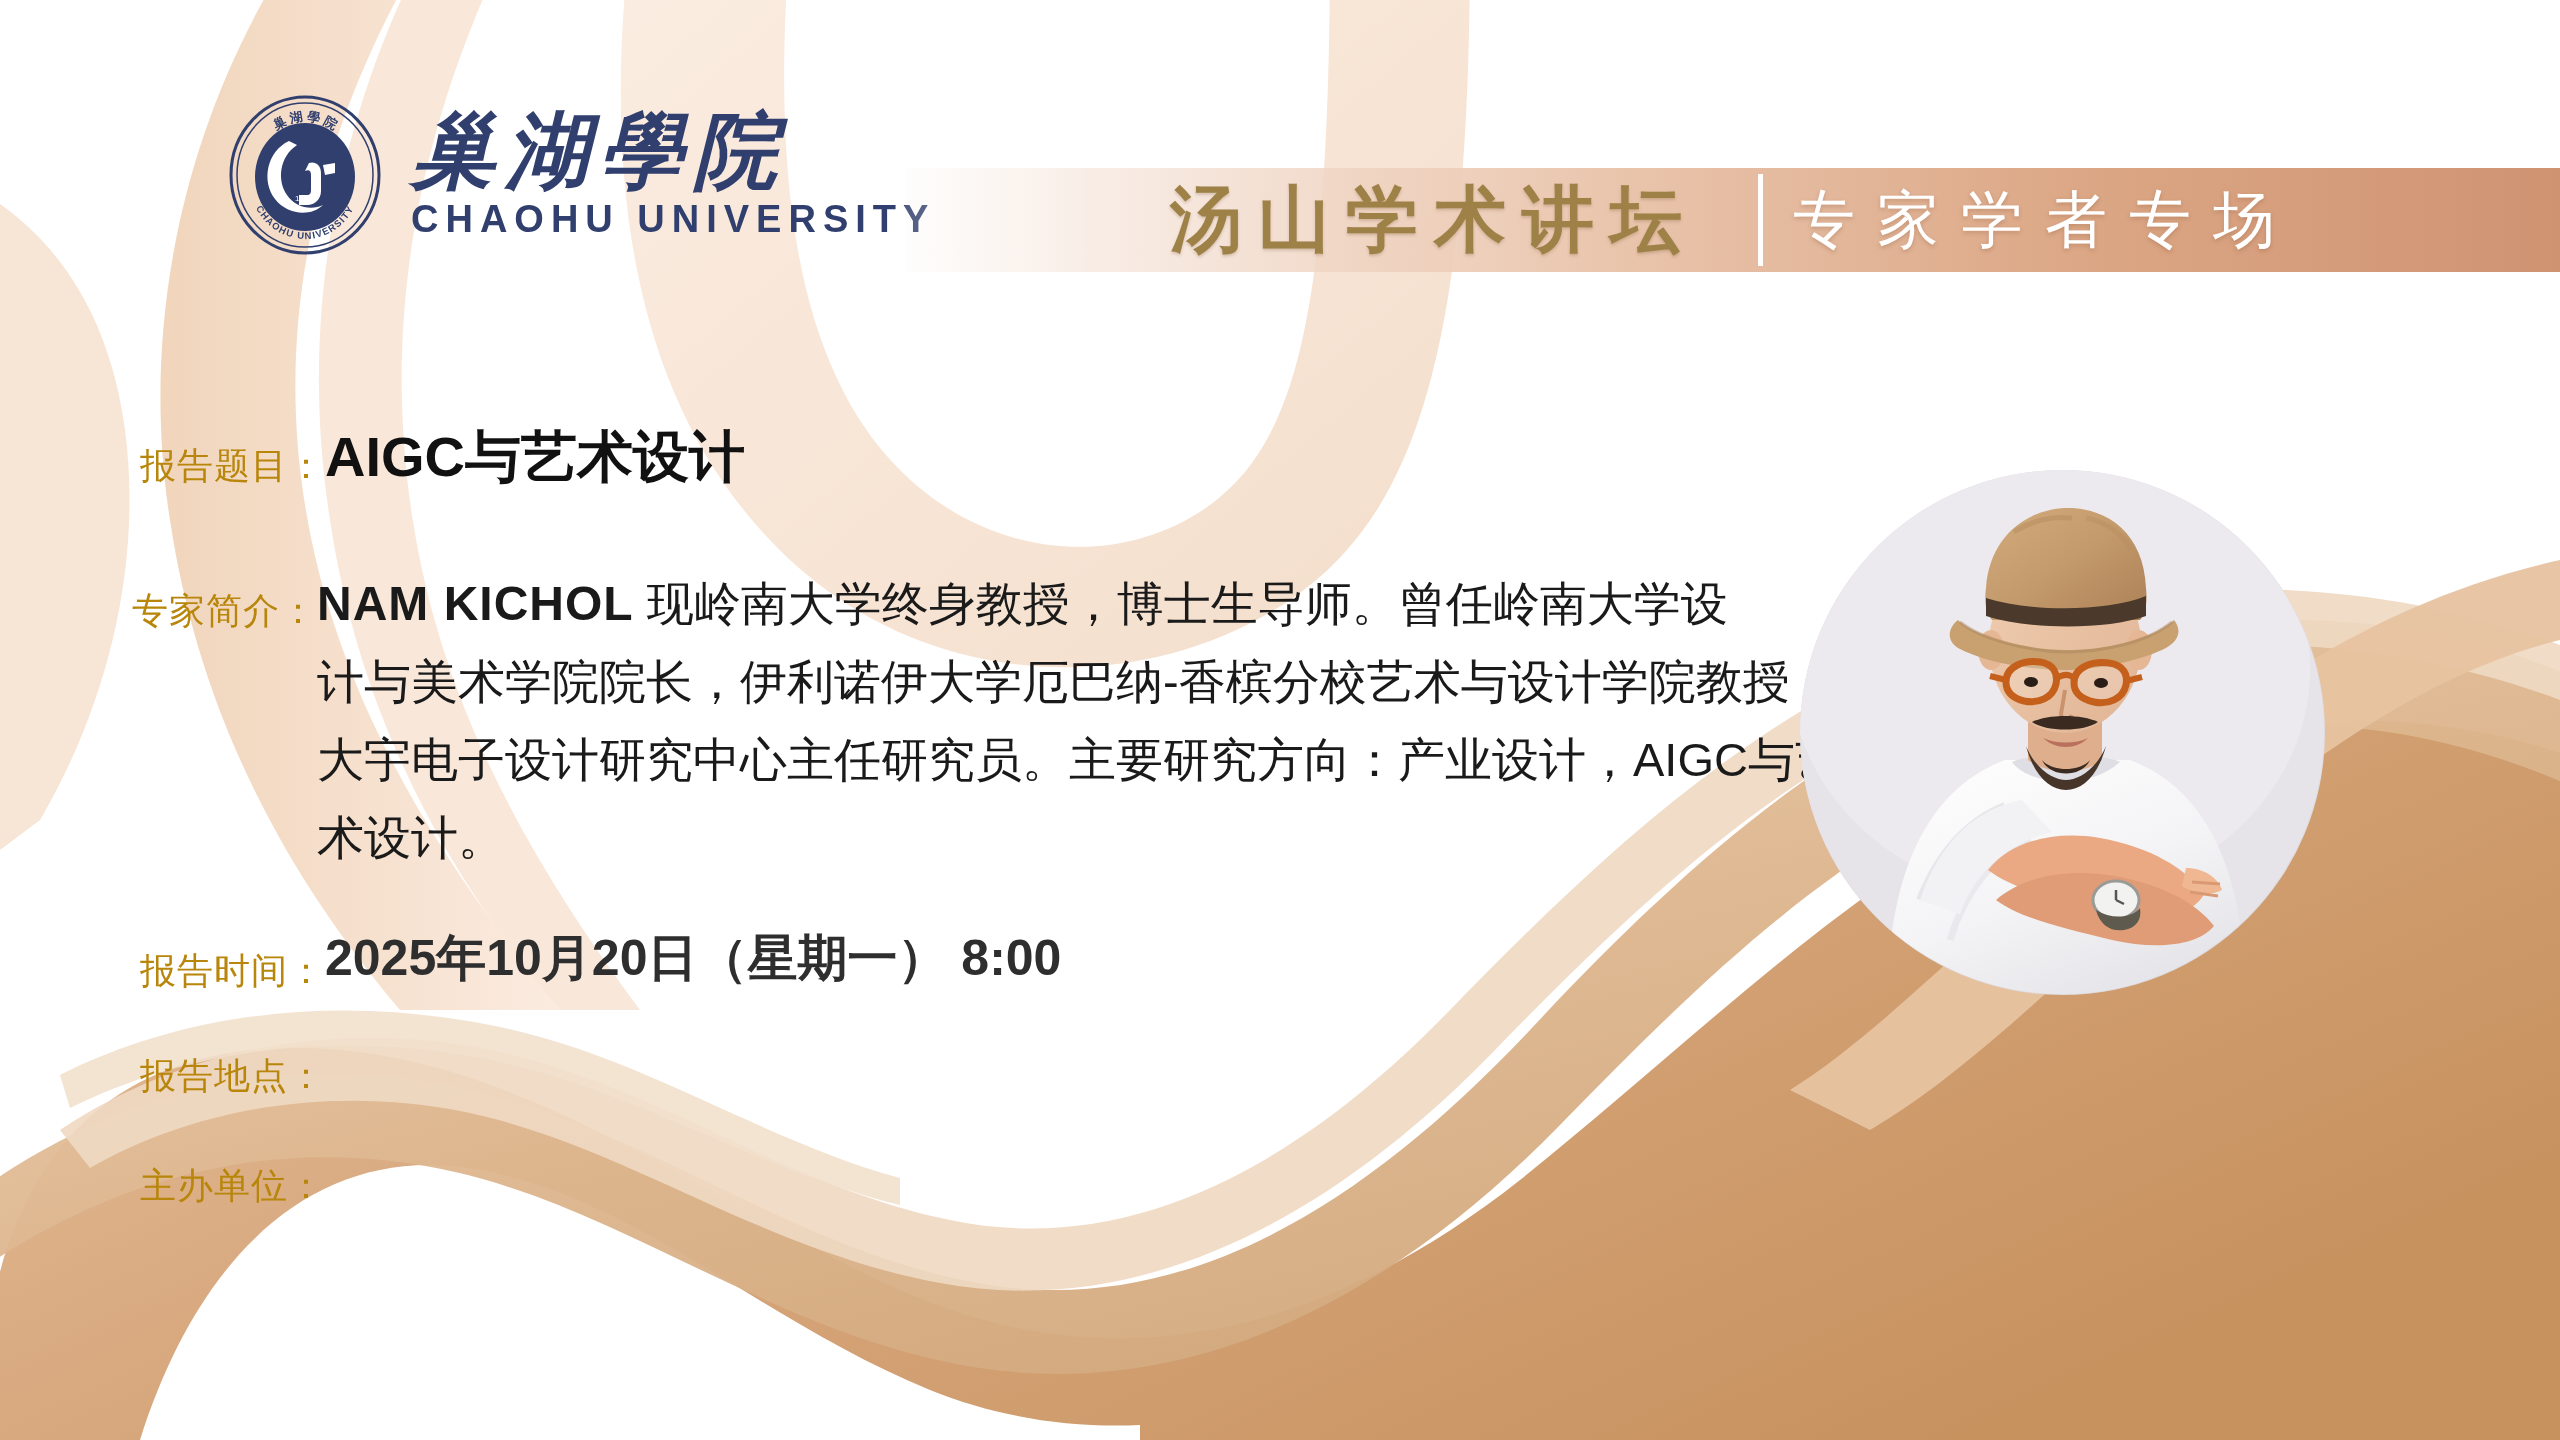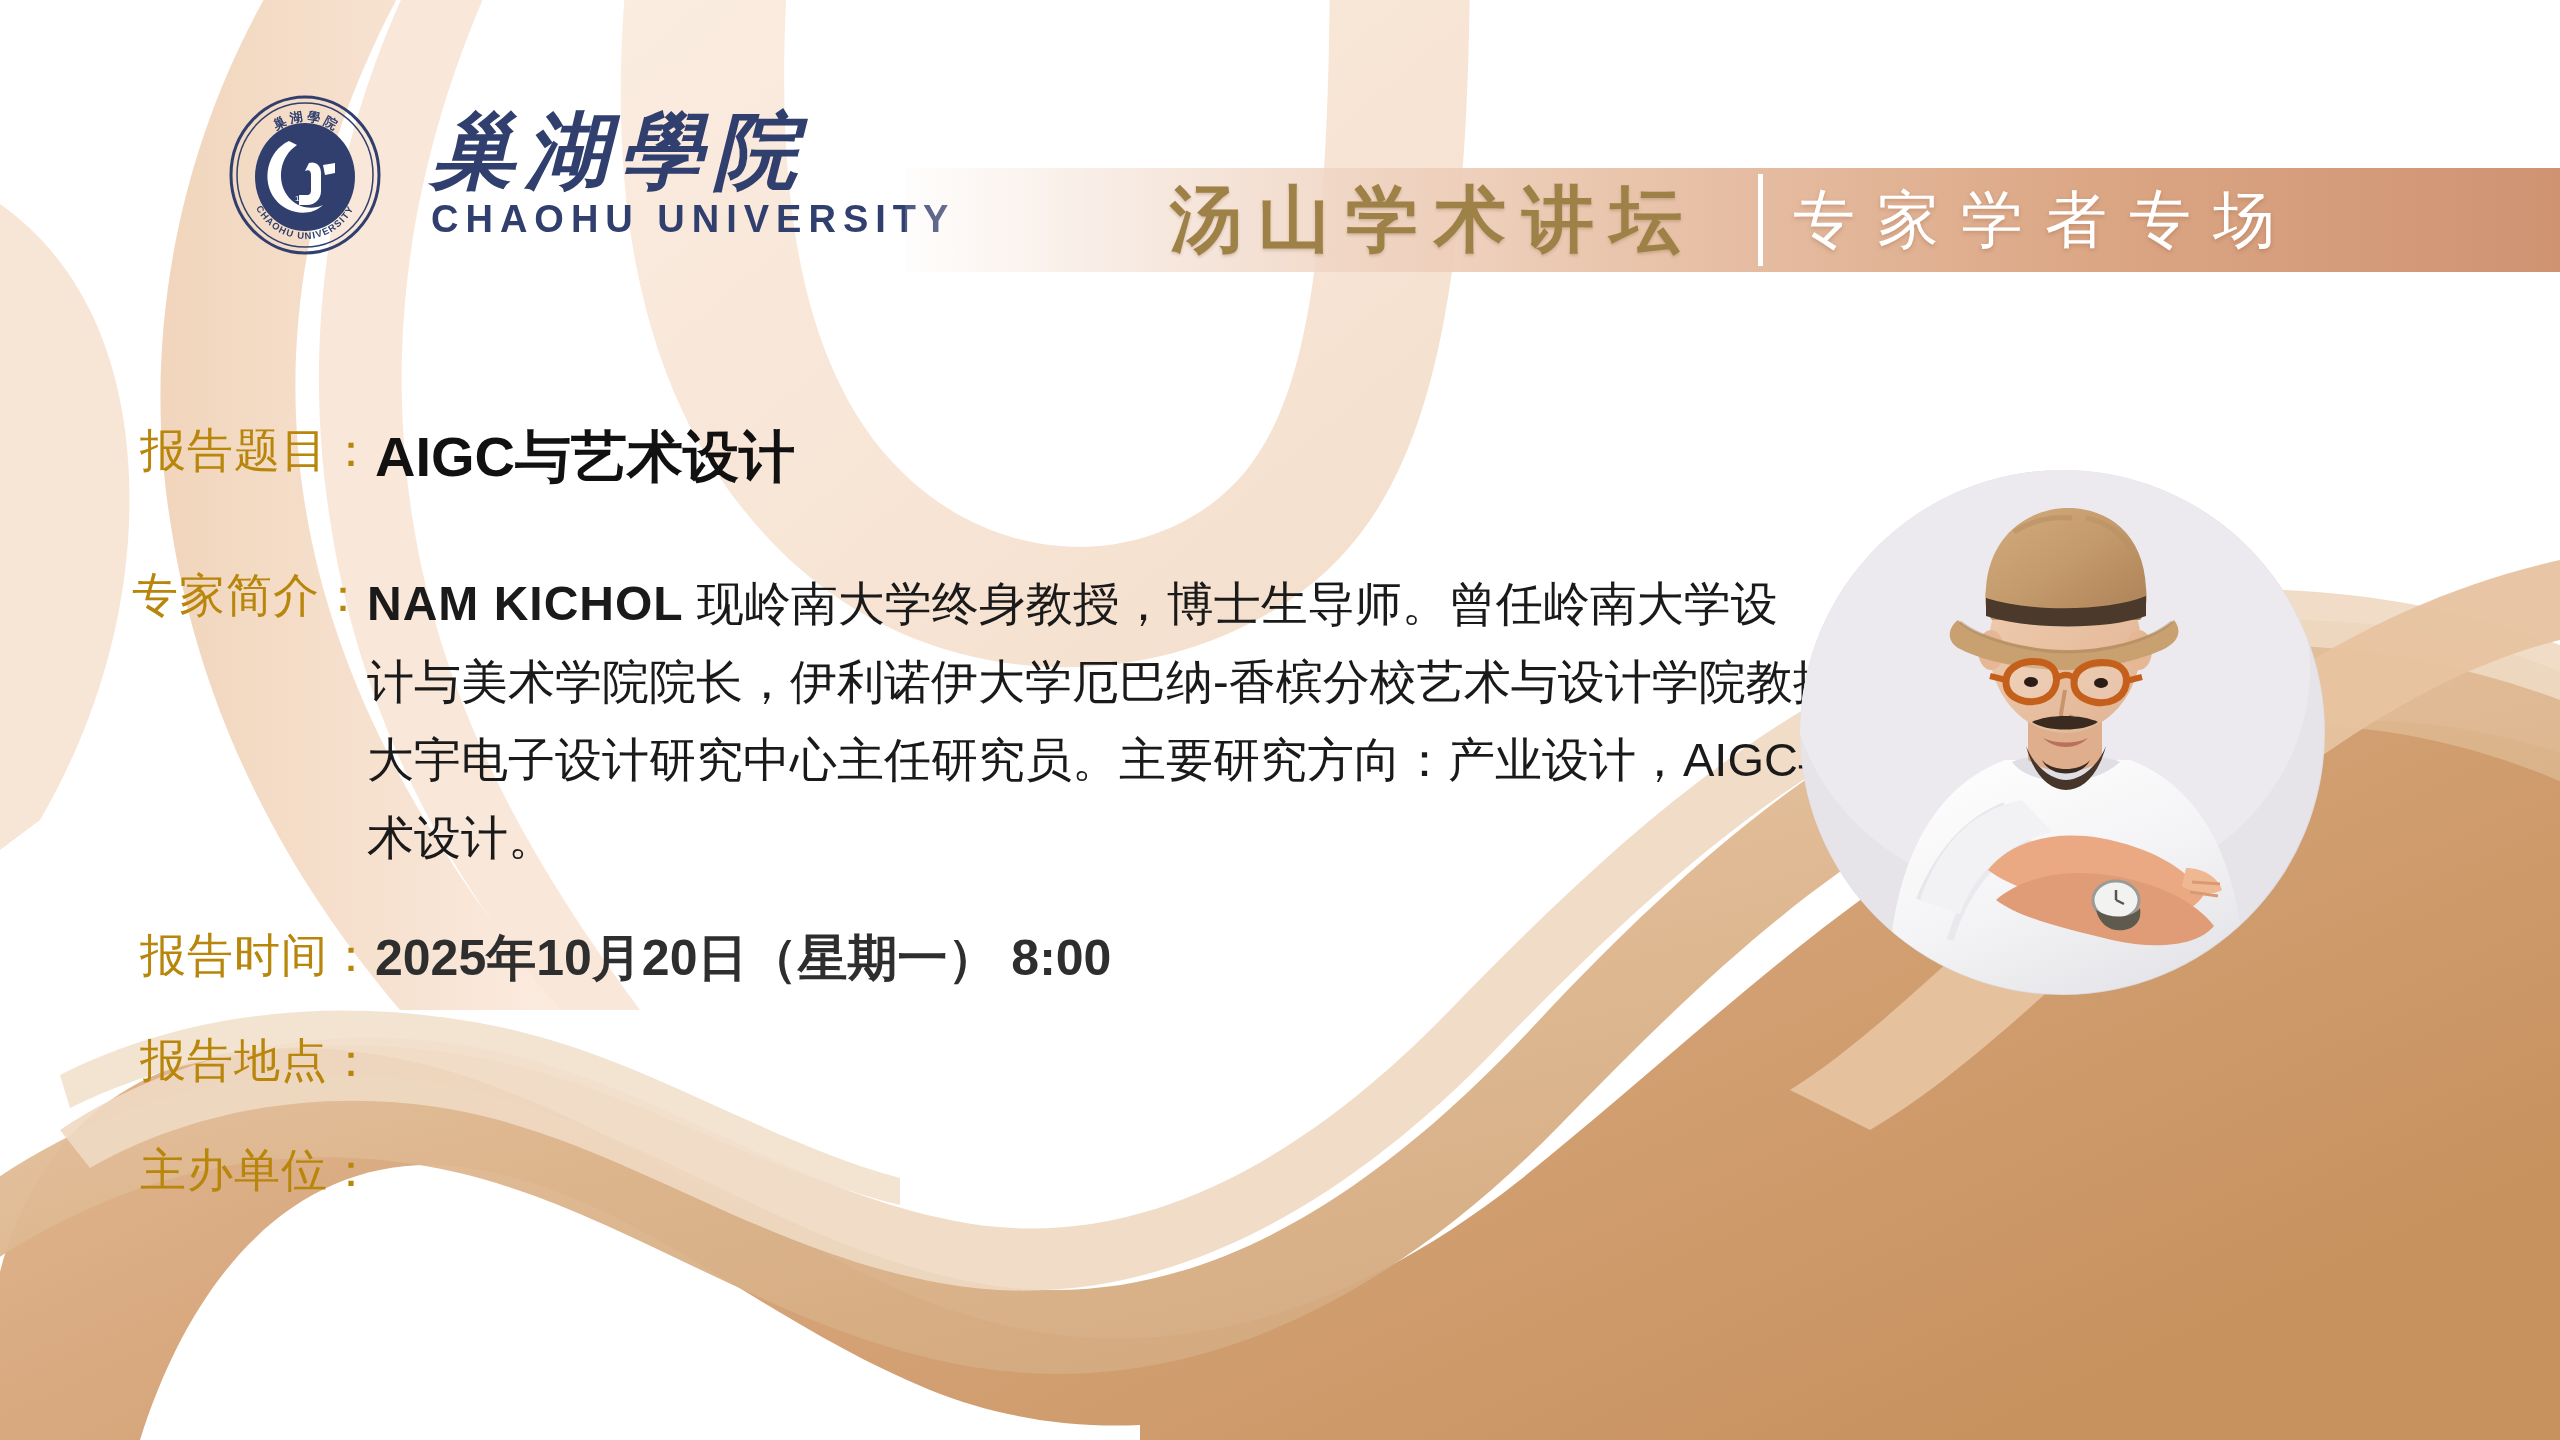--- a/index.html
+++ b/index.html
@@ -17,21 +17,21 @@
   #bg-decor svg{display:block;width:2560px;height:1440px;}
 
   
   #header{position:absolute;left:0;top:0;width:2560px;height:300px;}
 
   #logo-block{
     position:absolute;left:225px;top:95px;
     display:flex;align-items:center;gap:26px;
   }
   #crest{width:160px;height:160px;flex:0 0 auto;}
-  #logo-words{display:flex;flex-direction:column;justify-content:center;margin-left:20px;}
+  #logo-words{display:flex;flex-direction:column;justify-content:center;}
   #uni-cn{
     font-family:"Liberation Serif","DejaVu Serif",serif;
     font-size:84px;line-height:1.02;
     font-weight:700;font-style:italic;
     color:#303f6e;letter-spacing:10px;
     white-space:nowrap;
   }
   #uni-en{
     font-family:"Liberation Sans","DejaVu Sans",sans-serif;
     font-size:38px;font-weight:700;
@@ -68,23 +68,24 @@
     color:#ffffff;letter-spacing:22px;
     white-space:nowrap;
     text-shadow:0 2px 4px rgba(130,80,50,.3);
   }
 
   
   #content{position:absolute;left:0;top:0;width:2560px;height:1440px;}
   .row{position:absolute;display:flex;align-items:flex-start;}
   .label{
     font-family:"Liberation Sans","DejaVu Sans",sans-serif;
-    font-size:46px;font-weight:400;color:#b8860b;
+    font-size:36px;font-weight:400;color:#b8860b;
     white-space:nowrap;letter-spacing:1px;
     flex:0 0 auto;
+    margin-top:22px;
   }
   .value{
     font-family:"Liberation Sans","DejaVu Sans",sans-serif;
     font-size:50px;font-weight:700;color:#1a1a1a;
     white-space:nowrap;letter-spacing:0px;text-align:center;
   }
 
   #row-title{left:140px;top:420px;}
   #row-title .value{font-size:56px;font-weight:700;color:#111;}
 

